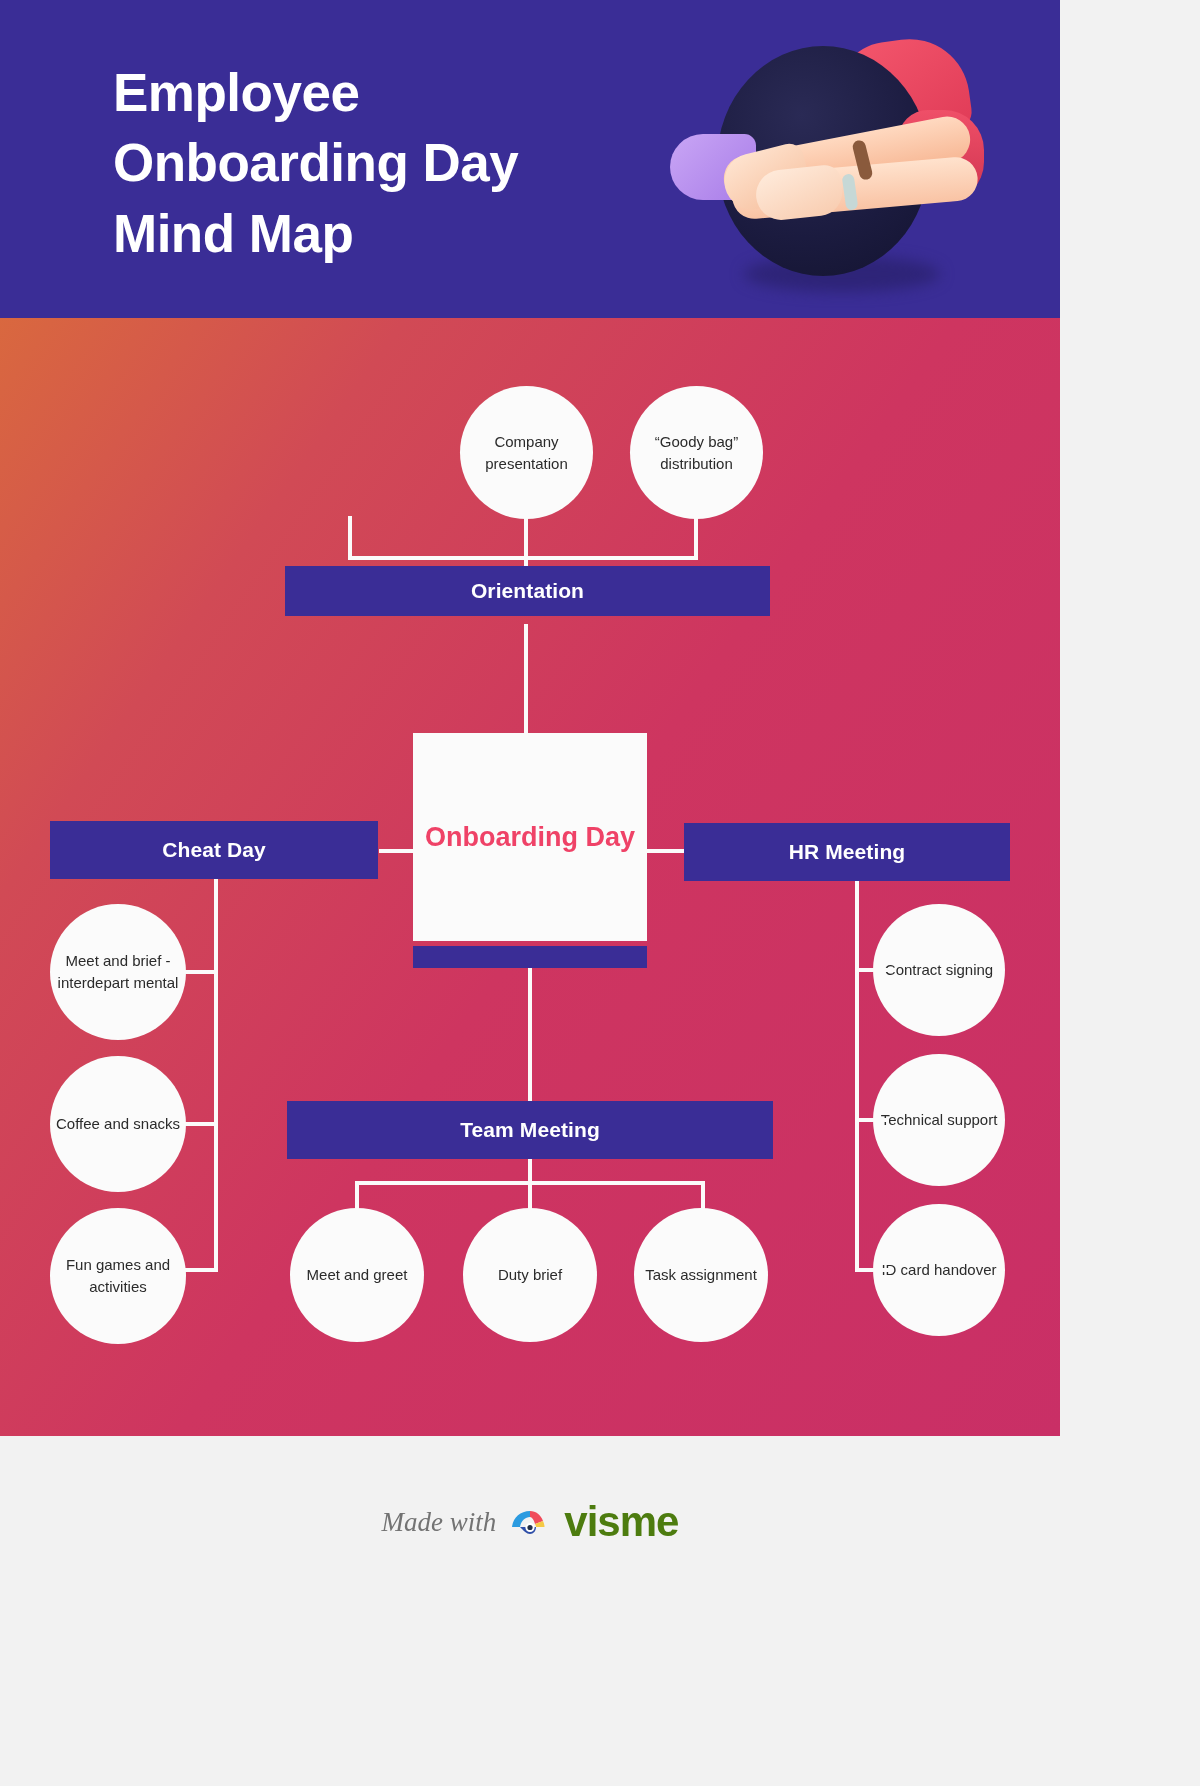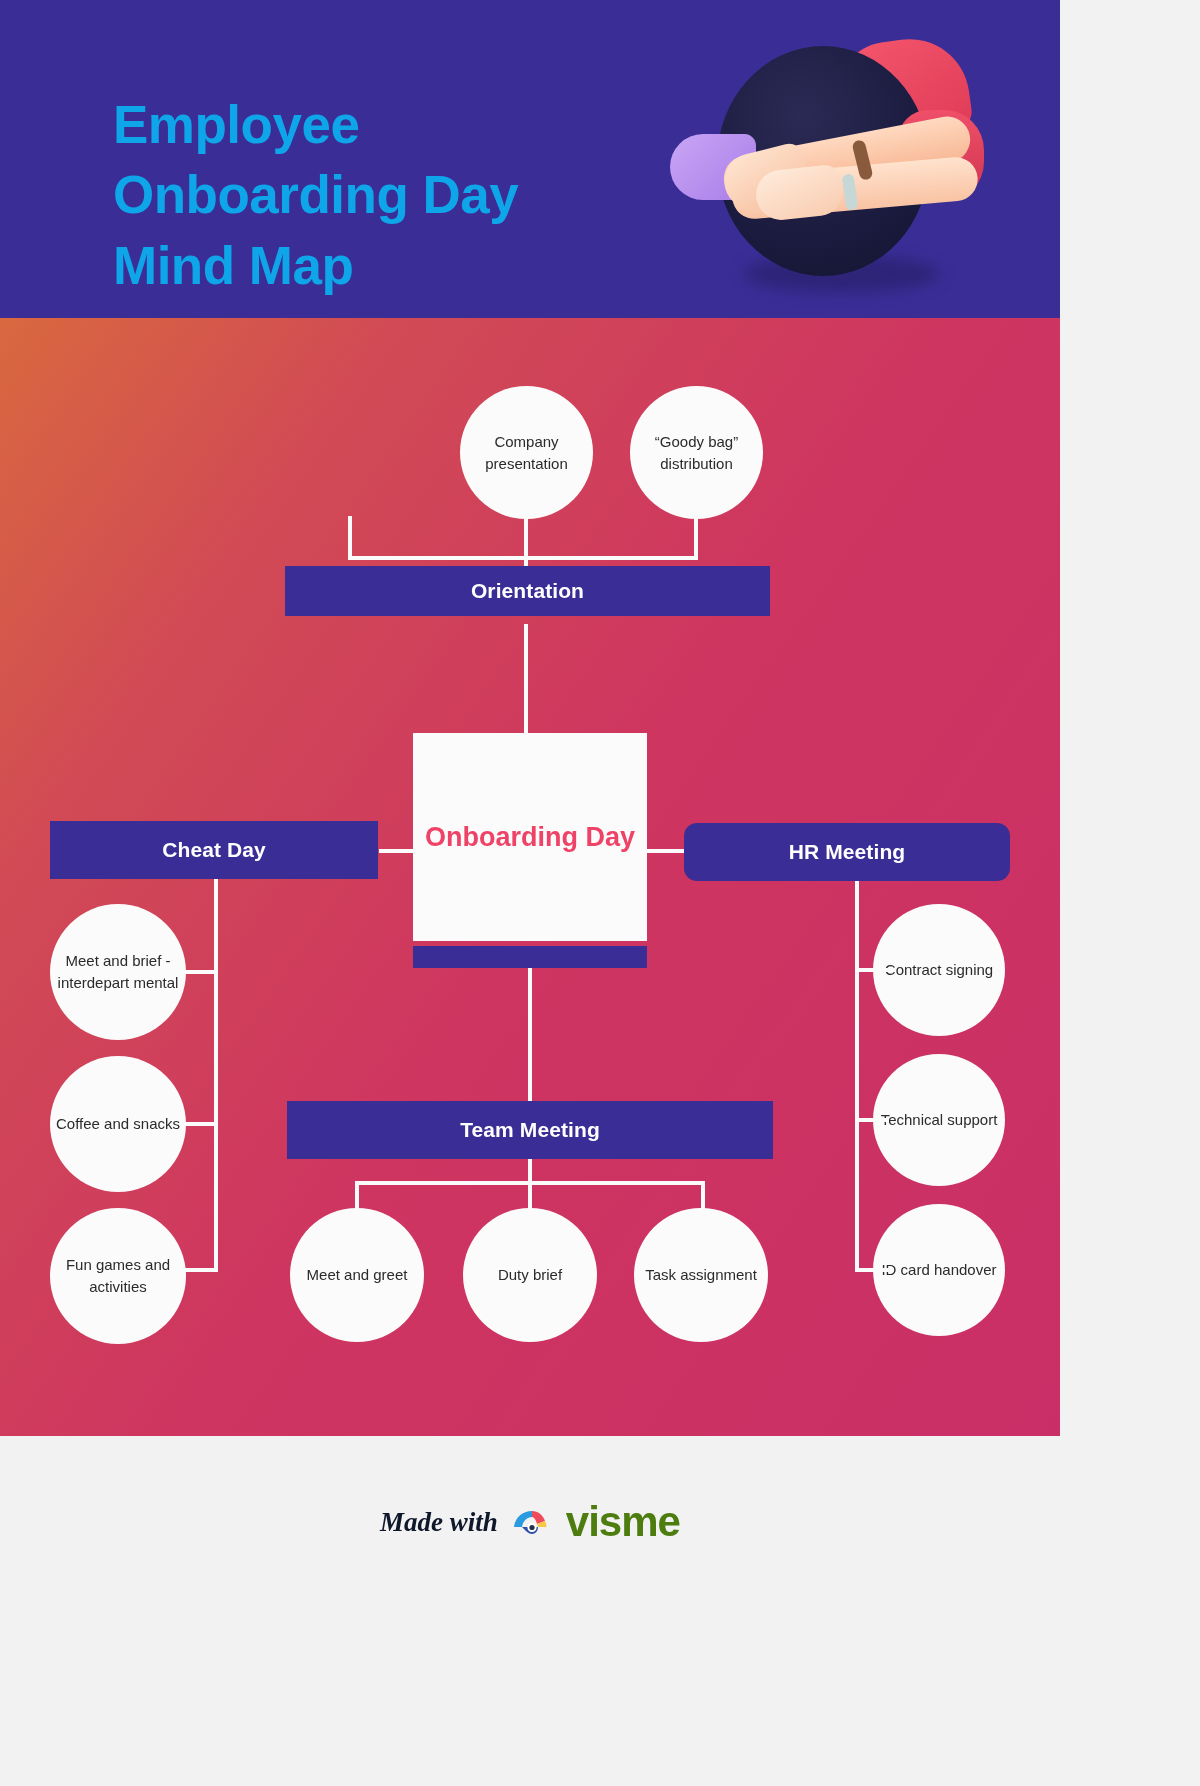--- a/index.html
+++ b/index.html
@@ -14,26 +14,25 @@
   
   .header {
     position: absolute; left: 0; top: 0;
     width: 1060px; height: 318px;
     background: #3a2d96;
     overflow: hidden;
   }
   .header-title {
     position: absolute; left: 113px; top: 58px;
     width: 620px;
-    color: #0ea5e9;
+    color: #ffffff;
     font-size: 53px;
     font-weight: bold;
     line-height: 1.33;
     letter-spacing: -0.5px;
-    margin-top: 32px;
   }
   .header-title .tl { display: block; white-space: nowrap; }
 
   
   .illus { position: absolute; left: 660px; top: 18px; width: 360px; height: 290px; }
   .illus-shadow {
     position: absolute; left: 84px; top: 238px;
     width: 196px; height: 36px;
     background: #2e2478;
     border-radius: 50%;
@@ -175,22 +174,22 @@
     justify-content: center;
   }
   .footer-inner {
     display: flex; align-items: center; gap: 14px;
     margin-top: 62px;
   }
   .made-with {
     font-family: "Liberation Serif", serif;
     font-style: italic;
     font-size: 27px;
-    color: #0f172a;
-    font-weight: bold;
+    color: #737373;
+    font-weight: normal;
   }
   .visme-mark { width: 40px; height: 30px; position: relative; }
   .visme-word {
     font-size: 42px; font-weight: bold; color: #4d7c0f;
     letter-spacing: -1px;
   }
 </style>
 </head>
 <body>
 
@@ -260,21 +259,21 @@
   </div>
   <div class="ln" style="left:180px; top:804px; width:38px; height:4px;"></div>
 
   <div class="circle" style="left:50px; top:890px; width:136px; height:136px;">
     <span>Fun games and activities</span>
   </div>
   <div class="ln" style="left:180px; top:950px; width:38px; height:4px;"></div>
 
   <div class="ln" style="left:647px; top:531px; width:38px; height:4px;"></div>
 
-  <div class="node-box" style="left:684px; top:505px; width:326px; height:58px;border-radius:13px;">
+  <div class="node-box" style="left:684px; top:505px; width:326px; height:58px;">
     <span>HR Meeting</span>
   </div>
 
   <div class="ln" style="left:855px; top:563px; width:4px; height:390px;"></div>
 
   <div class="circle" style="left:873px; top:586px; width:132px; height:132px;">
     <span>Contract signing</span>
   </div>
   <div class="ln" style="left:855px; top:650px; width:34px; height:4px;"></div>
 

